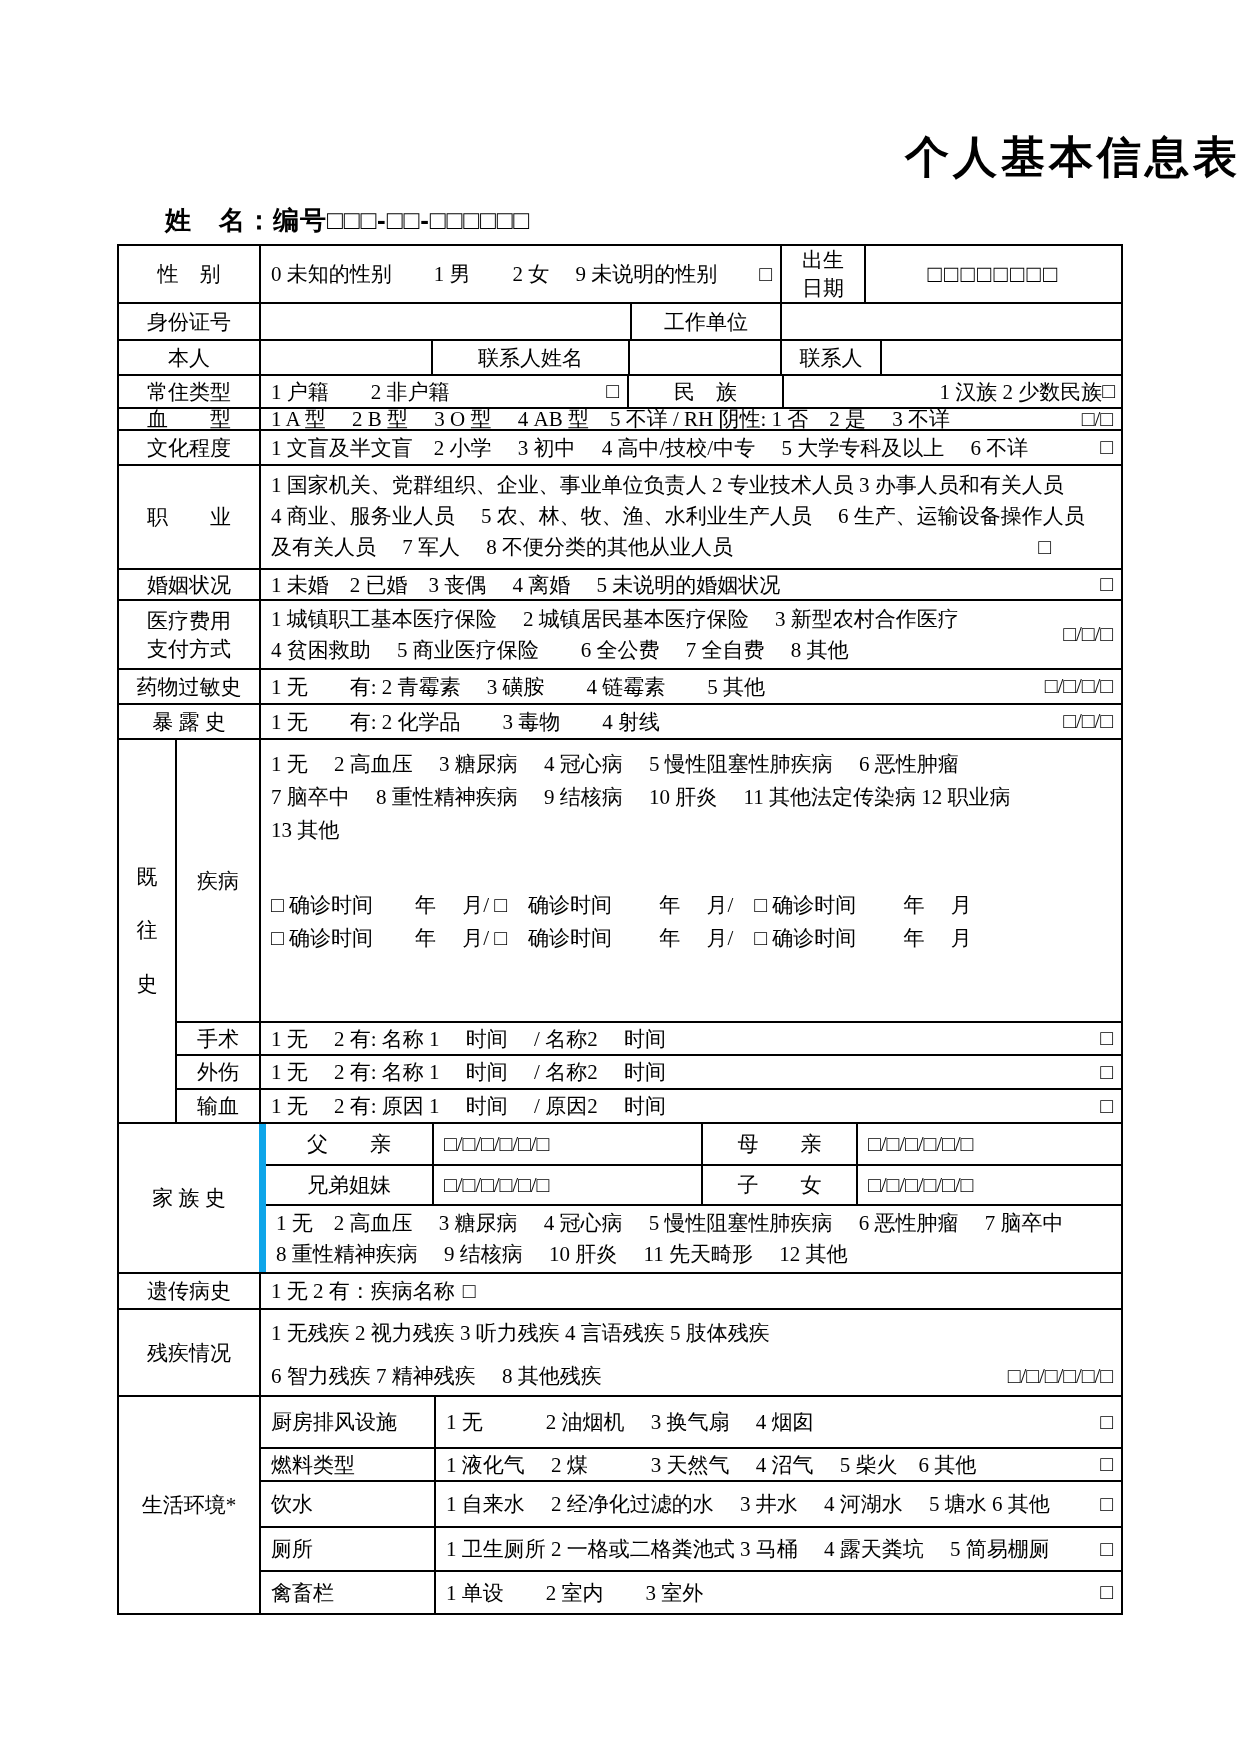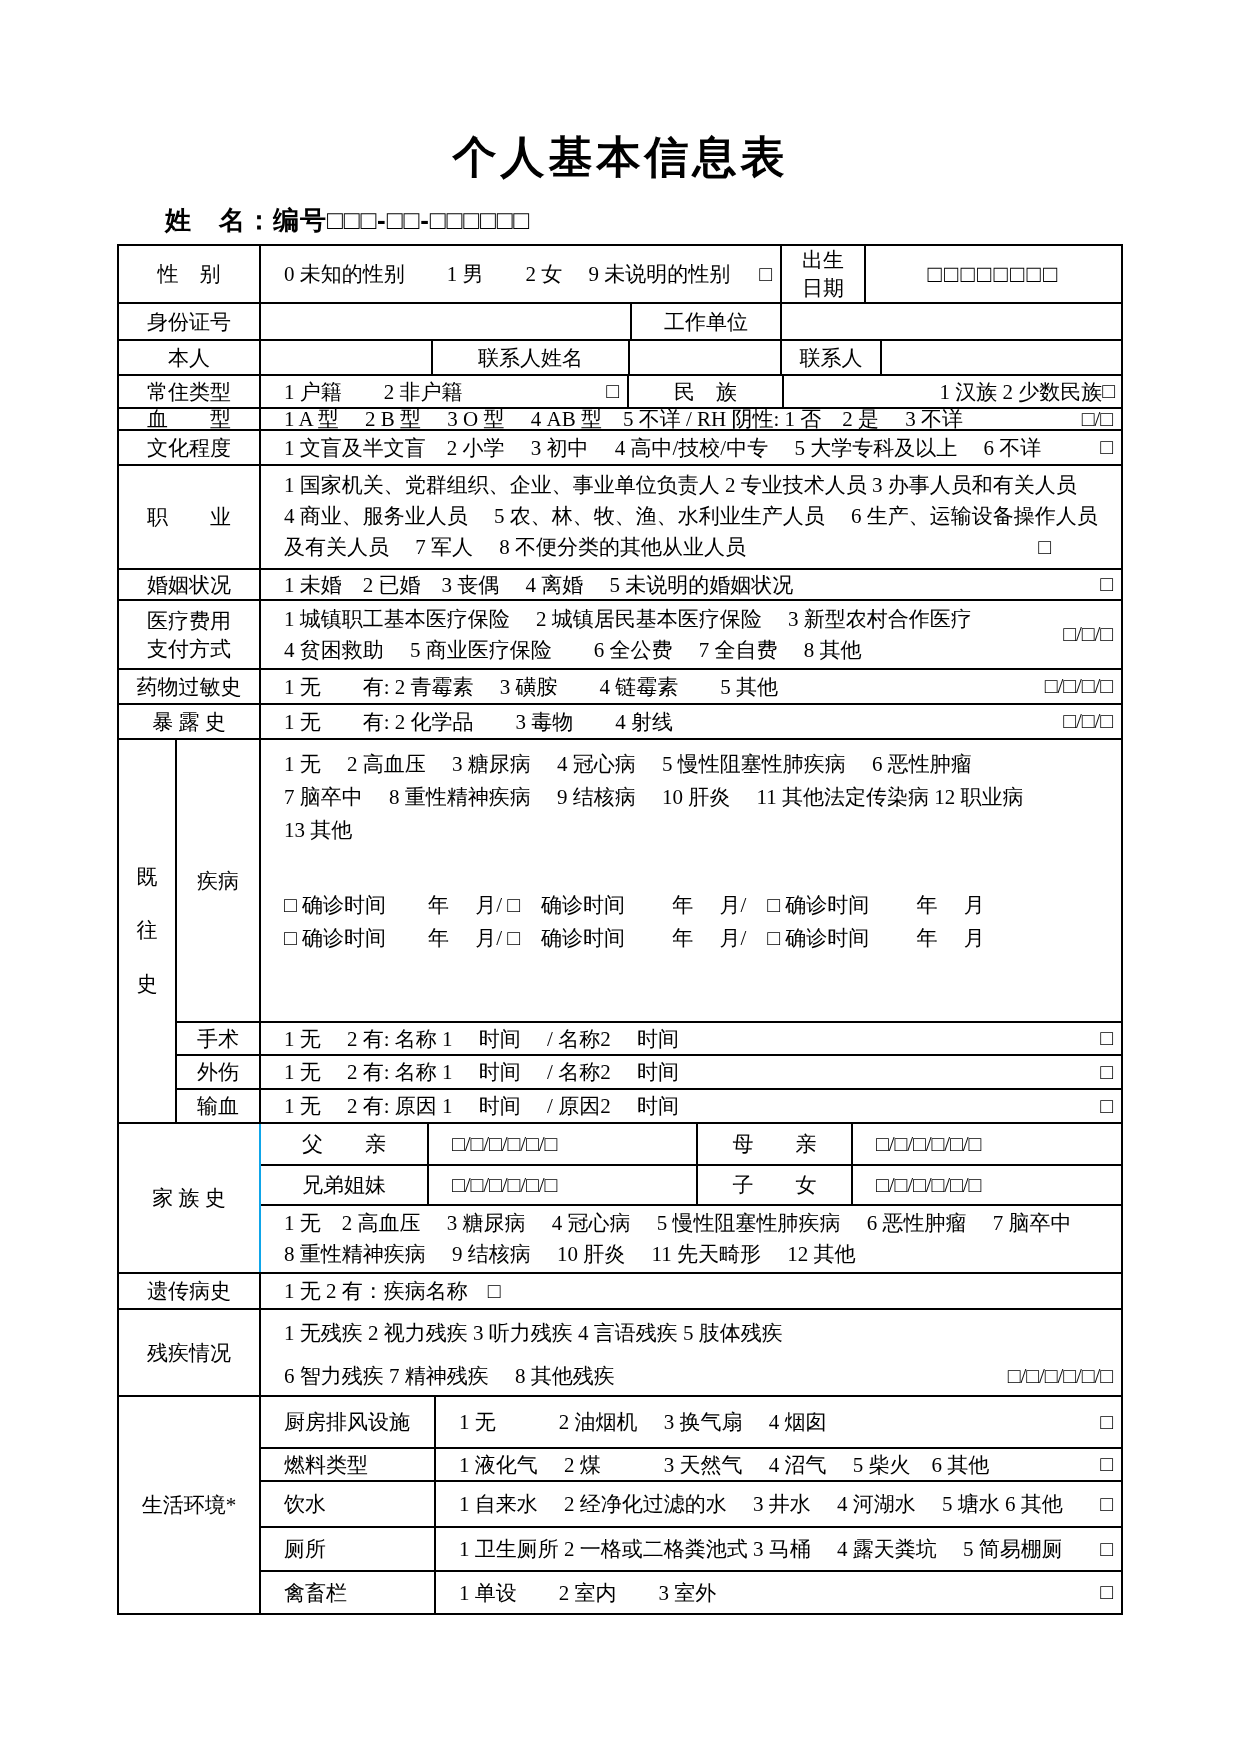--- a/index.html
+++ b/index.html
@@ -5,21 +5,21 @@
   * { margin:0; padding:0; box-sizing:border-box; }
   html,body { background:#ffffff; }
   body {
     width:1241px; height:1754px;
     font-family:"Liberation Serif","DejaVu Serif",serif;
     color:#000;
   }
   .page { width:1241px; height:1754px; position:relative; }
   .title {
     padding-top:128px;
-    text-align:center;
+    text-align:right;
     font-family:"Liberation Sans","DejaVu Sans",sans-serif;
     font-weight:900;
     font-size:44px;
     letter-spacing:4px;
   }
   .name-line {
     margin:16px 0 6px 165px;
     font-family:"Liberation Sans","DejaVu Sans",sans-serif;
     font-weight:bold;
     font-size:26px;
@@ -29,21 +29,21 @@
     margin-left:117px;
     width:1006px;
     border:2px solid #000;
     font-size:21px;
   }
   .row { display:flex; border-top:2px solid #000; }
   .row:first-child { border-top:none; }
   .c { border-left:2px solid #000; display:flex; align-items:center; }
   .c:first-child { border-left:none; }
   .lab { width:140px; flex:0 0 140px; justify-content:center; text-align:center; }
-  .cnt { flex:1 1 auto; padding-left:23px;gap:12px; }
+  .cnt { flex:1 1 auto; padding-left:10px; }
   .boxr { margin-left:auto; padding-right:8px; white-space:nowrap; }
   .grow { flex:1 1 auto; }
   .stack { display:block; }
   .line { line-height:31px; }
   
   .sect { display:flex; border-top:2px solid #000; }
   .sect-rows { flex:1 1 auto; display:flex; flex-direction:column; }
   .sect-rows .row:first-child { border-top:none; }
   .vwrap { width:1.15em; word-break:break-all; line-height:2.55; text-align:center; margin:0 auto; }
   .birth-lab { width:84px; flex:0 0 84px; justify-content:center; }
@@ -210,21 +210,21 @@
             <span>1 无　 2 有: 原因 1　 时间　 / 原因2　 时间</span>
             <span class="boxr">□</span>
           </div>
         </div>
 
       </div>
     </div>
 
     <div class="sect">
       <div class="c lab" style="border-left:none">家 族 史</div>
-      <div class="sect-rows" style="border-left:2px solid #0ea5e9">
+      <div class="sect-rows" style="border-left:7px solid #0ea5e9">
 
         <div class="row" style="height:40px">
           <div class="c center" style="flex:0 0 166px;border-left:none">父　　亲</div>
           <div class="c cnt" style="flex:0 0 269px">□/□/□/□/□/□</div>
           <div class="c center" style="flex:0 0 155px">母　　亲</div>
           <div class="c cnt grow">□/□/□/□/□/□</div>
         </div>
 
         <div class="row" style="height:40px">
           <div class="c center" style="flex:0 0 166px;border-left:none">兄弟姐妹</div>

